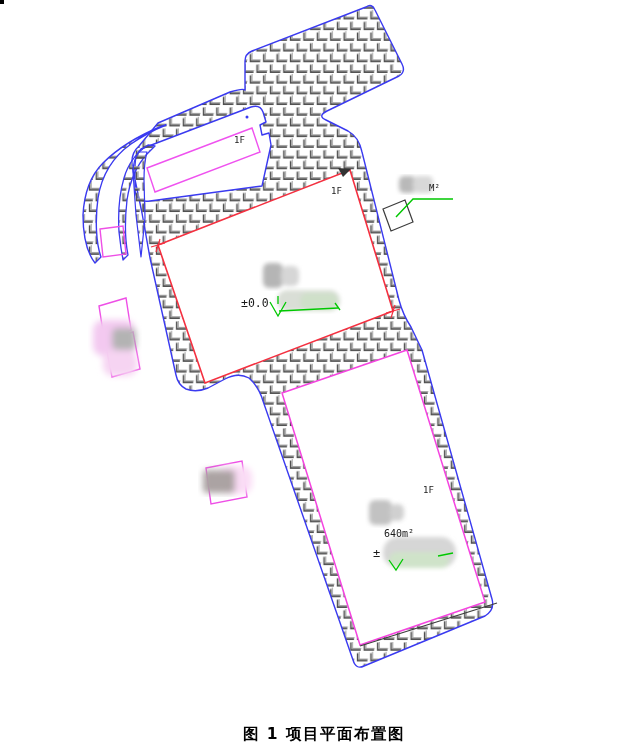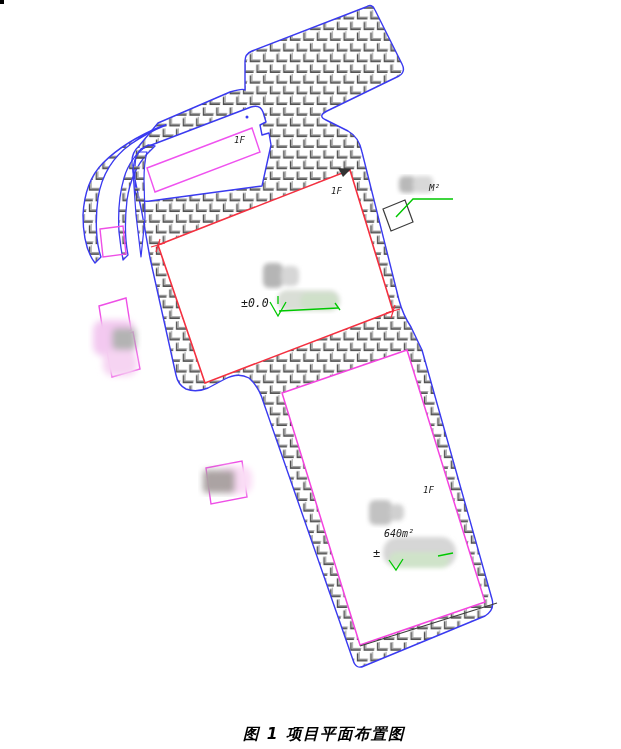--- a/index.html
+++ b/index.html
@@ -1,17 +1,17 @@
 <!DOCTYPE html>
 <html><head>
 <meta charset="utf-8">
 <style>
   html,body{margin:0;padding:0;background:#ffffff;}
   .canvas{position:relative;width:561px;height:749px;background:#ffffff;overflow:hidden;
-          font-family:"DejaVu Sans",sans-serif;font-style:italic;}
+          font-family:"DejaVu Sans",sans-serif;}
   svg{position:absolute;left:0;top:0;}
   text{user-select:none;}
   .anno{font-family:"DejaVu Sans Mono",monospace;fill:#1a1a1a;}
   .caption{font-family:"DejaVu Sans",sans-serif;font-weight:bold;fill:#000;letter-spacing:1.5px;}
 </style>
 </head>
 <body>
 
 <div class="canvas">
 <svg width="621" height="749" viewBox="0 0 621 749">

